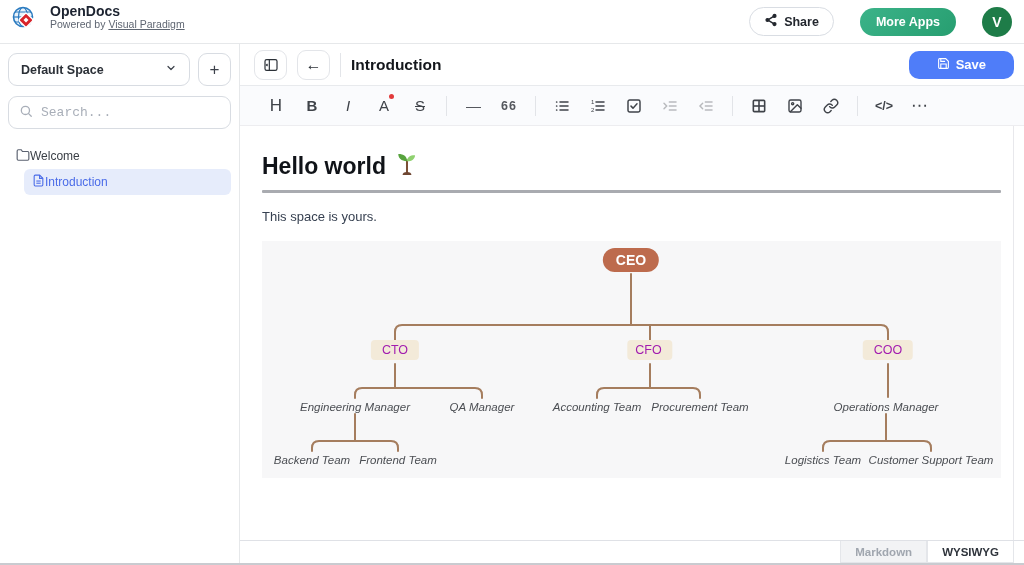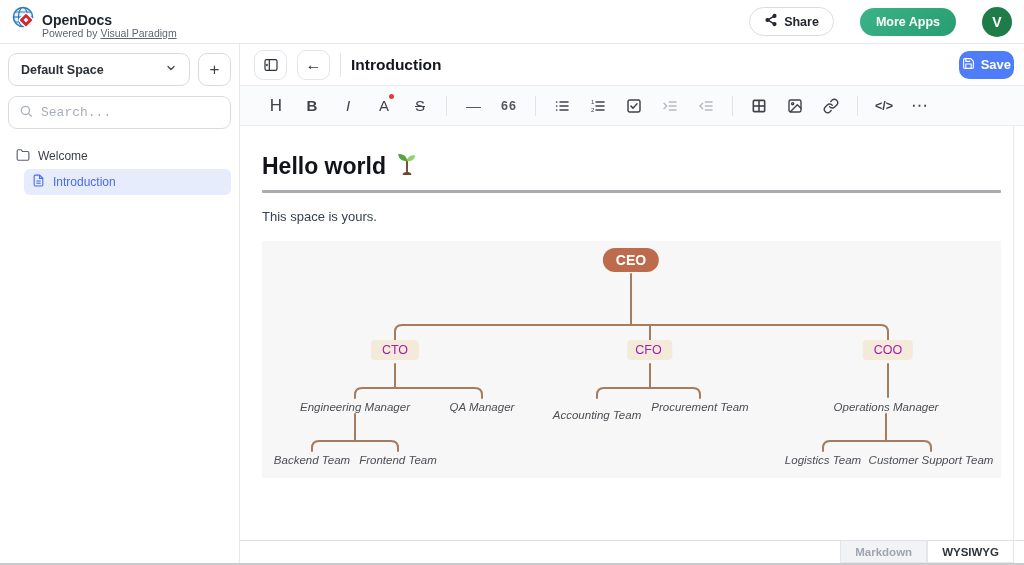--- a/index.html
+++ b/index.html
@@ -2,21 +2,21 @@
 <html><head>
 <meta charset="utf-8">
 <style>
   * { margin:0; padding:0; box-sizing:border-box; }
   html,body { width:1024px; height:565px; }
   body { font-family:"Liberation Sans", sans-serif; background:#fff; color:#1f2430; }
   .window { width:1024px; height:565px; display:flex; flex-direction:column; border-bottom:2px solid #c9cbd0; overflow:hidden; background:#fff; }
 
   
   .header { height:44px; flex:0 0 44px; display:flex; align-items:center; justify-content:space-between; padding:0 12px 0 10px; border-bottom:1px solid #e6e8ea; background:#fff; }
-  .brand { display:flex; align-items:flex-end; gap:0; }
+  .brand { display:flex; align-items:flex-start; gap:8px; }
   .brand-text { line-height:1.1; }
   .app-name { font-size:14px; font-weight:700; color:#1c2330; }
   .powered { font-size:10.5px; color:#5f6672; }
   .powered a { color:#5f6672; text-decoration:underline; cursor:pointer; }
   .header-right { display:flex; align-items:center; gap:26px; }
   .btn-share { display:flex; align-items:center; gap:6px; background:#fff; border:1px solid #d9dde3; border-radius:16px; padding:5px 14px; font-size:12.5px; font-weight:700; color:#23272e; cursor:pointer; }
   .btn-moreapps { background:linear-gradient(135deg,#3bb389,#279e70); color:#fff; border:none; border-radius:16px; padding:7px 16px; font-size:12.5px; font-weight:700; cursor:pointer; }
   .avatar { width:30px; height:30px; border-radius:50%; background:#1e7c48; color:#fff; font-weight:700; font-size:14px; display:flex; align-items:center; justify-content:center; cursor:pointer; }
 
   
@@ -24,31 +24,31 @@
 
   
   .sidebar { width:240px; flex:0 0 240px; border-right:1px solid #e6e8ea; padding:9px 8px; background:#fff; }
   .space-row { display:flex; gap:8px; align-items:center; }
   .space-select { flex:1; display:flex; align-items:center; justify-content:space-between; border:1px solid #d8dce2; border-radius:9px; height:33px; padding:0 12px; font-size:12.5px; font-weight:600; color:#2b3037; cursor:pointer; background:#fff; }
   .add-btn { width:33px; height:33px; border:1px solid #d8dce2; border-radius:9px; background:#fff; font-size:17px; color:#3c414a; display:flex; align-items:center; justify-content:center; cursor:pointer; }
   .search-box { margin-top:10px; display:flex; align-items:center; gap:8px; border:1px solid #d8dce2; border-radius:9px; height:33px; padding:0 10px; }
   .search-box input { border:none; outline:none; flex:1; font-size:13px; color:#3c414a; font-family:Liberation Mono, monospace; background:transparent; }
   .search-box input::placeholder { color:#a8aeb8; }
   .tree { margin-top:14px; }
-  .tree-row { display:flex; align-items:center; gap:8px; height:26px; padding:0 8px; font-size:12px; color:#3a3f46; cursor:pointer; border-radius:6px; }
+  .tree-row { display:flex; align-items:center; height:26px; padding:0 8px; font-size:12px; color:#3a3f46; cursor:pointer; border-radius:6px; }
   .tree-row.child { margin-left:16px; }
   .tree-row.selected { background:#e6ecfb; color:#4a6be8; }
 
   
   .main { flex:1; display:flex; flex-direction:column; min-width:0; position:relative; }
   .topbar { height:42px; flex:0 0 42px; display:flex; align-items:center; gap:10px; padding:0 10px 0 14px; border-bottom:1px solid #e8eaed; background:#fff; }
   .icon-btn { width:33px; height:30px; border:1px solid #e3e5e9; border-radius:9px; background:#fff; display:flex; align-items:center; justify-content:center; cursor:pointer; color:#2b3037; }
   .vdivider { width:1px; height:24px; background:#e3e5e9; }
   .doc-title { font-size:15.5px; font-weight:700; color:#14171c; }
-  .btn-save { margin-left:auto; display:flex; align-items:center; gap:6px; background:#4f7df9; color:#fff; border:none; border-radius:10px; padding:6px 3px; font-size:13px; font-weight:600; cursor:pointer; }
+  .btn-save { margin-left:auto; display:flex; align-items:center; gap:6px; background:#4f7df9; color:#fff; border:none; border-radius:10px; padding:6px 28px; font-size:13px; font-weight:600; cursor:pointer; }
 
   .toolbar { height:40px; flex:0 0 40px; display:flex; align-items:center; gap:4px; padding:0 12px 0 20px; background:#fafbfd; border-bottom:1px solid #ededf0; }
   .t-btn { width:32px; height:28px; display:flex; align-items:center; justify-content:center; border-radius:6px; cursor:pointer; color:#3f4349; font-size:15px; background:transparent; border:none; }
   .t-btn svg { stroke:#3f4349; }
   .t-btn.disabled { opacity:.35; cursor:default; }
   .t-sep { width:1px; height:20px; background:#e2e4e8; margin:0 6px; }
   .glyph-h { font-size:17px; font-weight:500; }
   .glyph-b { font-weight:800; font-size:15px; }
   .glyph-i { font-style:italic; font-size:15px; font-weight:500; }
   .glyph-a { position:relative; font-size:15px; font-weight:500; }
@@ -303,21 +303,21 @@
               <path d="M624 173 V200"></path>
               <path d="M561 210 V207 Q561 200 568 200 H662 Q669 200 669 207 V210"></path>
             </g>
           </svg>
           <div class="org-node org-root" style="left:369px; top:7px;">CEO</div>
           <div class="org-node org-l2" style="left:133px; top:99px;">CTO</div>
           <div class="org-node org-l2" style="left:388px; top:99px;padding-left:8px;">CFO</div>
           <div class="org-node org-l2" style="left:626px; top:99px;">COO</div>
           <div class="org-node org-label" style="left:93px;  top:160px;">Engineering Manager</div>
           <div class="org-node org-label" style="left:220px; top:160px;">QA Manager</div>
-          <div class="org-node org-label" style="left:335px; top:168px;">Accounting Team</div>
+          <div class="org-node org-label" style="left:335px; top:160px;">Accounting Team</div>
           <div class="org-node org-label" style="left:438px; top:160px;">Procurement Team</div>
           <div class="org-node org-label" style="left:624px; top:160px;">Operations Manager</div>
           <div class="org-node org-label" style="left:50px;  top:213px;">Backend Team</div>
           <div class="org-node org-label" style="left:136px; top:213px;">Frontend Team</div>
           <div class="org-node org-label" style="left:561px; top:213px;">Logistics Team</div>
           <div class="org-node org-label" style="left:669px; top:213px;">Customer Support Team</div>
         </div>
 
         <div class="scroll-track"></div>
       </div>

